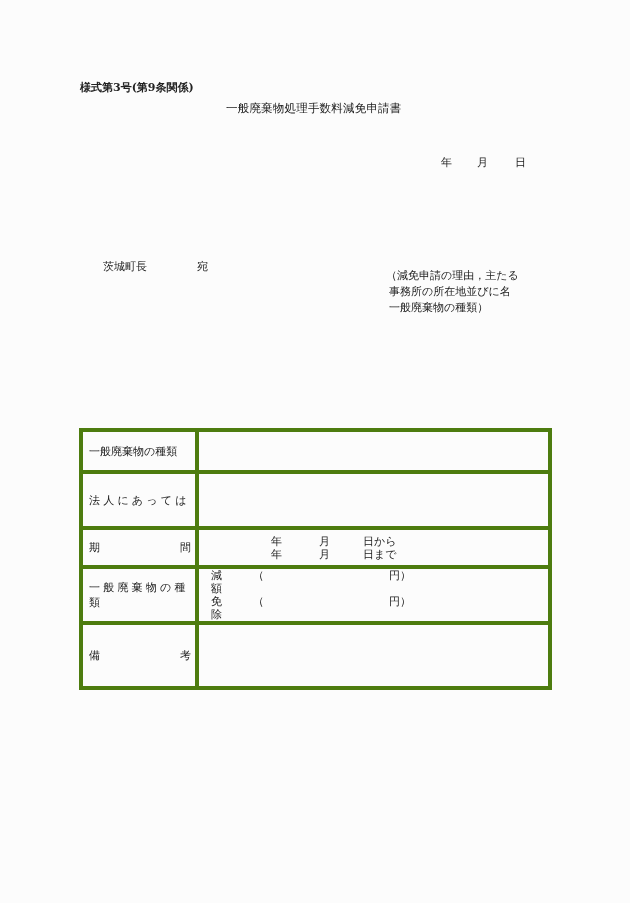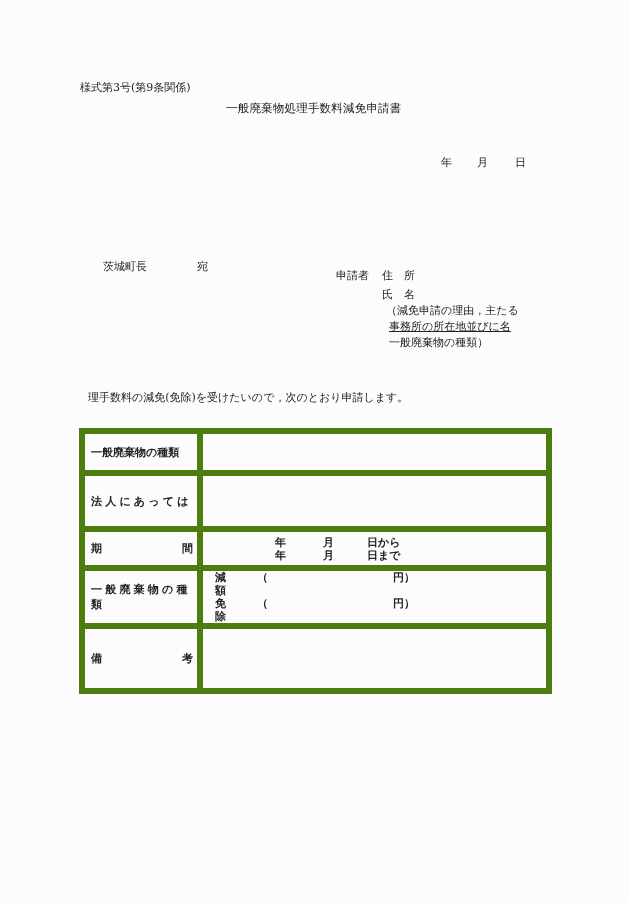--- a/index.html
+++ b/index.html
@@ -2,21 +2,21 @@
 <html><head>
 <meta charset="utf-8">
 <style>
   html, body { margin:0; padding:0; }
   body {
     width:630px; height:903px; background:#fcfcfc; position:relative; overflow:hidden;
     font-family: "DejaVu Serif", "Liberation Serif", serif;
     color:#222; font-size:11px;
   }
   .abs { position:absolute; white-space:nowrap; line-height:1; }
-  .form-number { left:80px; top:82px; font-size:11px; }
+  .form-number { left:80px; top:82px; font-size:11px;font-weight:bold; }
   .doc-title { left:226px; top:103px; font-size:11.5px; letter-spacing:0.2px; }
   .date-line { left:441px; top:157px; font-size:11px; }
   .date-line span { display:inline-block; }
   .date-year { width:36px; }
   .date-month { width:38px; }
 
   .addressee { left:103px; top:213px; font-size:11px;margin-top:48px; }
   .addressee .suffix { margin-left:50px; }
 
   .applicant { left:336px; top:268px; font-size:11px; line-height:16px; }
@@ -25,21 +25,21 @@
   .applicant .fld { width:auto; }
   .applicant .note { padding-left:50px; line-height:16px; }
 
   .body-text { left:80px; top:388px; font-size:11px; line-height:19px; white-space:normal; width:470px; }
   .body-text .indent { padding-left:22px; }
 
   table.form-table {
     position:absolute; left:79px; top:428px; width:473px;
     border-collapse:collapse; font-size:11px;
   }
-  table.form-table td { border:6px solid #4d7c0f; padding:0; vertical-align:middle;font-weight:bold; }
+  table.form-table td { border:4px solid #4d7c0f; padding:0; vertical-align:middle; }
   td.label { width:102px; padding-left:6px !important; padding-right:4px !important; }
   .spread { display:flex; justify-content:space-between; }
   .sp-wide { letter-spacing:3.2px; }
   .period-lines, .amount-lines { padding-left:14px; line-height:13px; }
   .period-lines div, .amount-lines div { display:flex; }
   .p-year { margin-left:58px; width:48px; }
   .p-month { width:44px; }
   .a-lbl { width:36px; letter-spacing:0px; }
   .a-lbl span { display:inline-block; width:20px; }
   .a-open { width:136px; }
@@ -52,37 +52,28 @@
 
 <div class="abs date-line">
   <span class="date-year">年</span><span class="date-month">月</span><span>日</span>
 </div>
 
 <div class="abs addressee">
   <span>茨城町長</span><span class="suffix">宛</span>
 </div>
 
 <div class="abs applicant">
-  <div class="row">
-    <span class="lbl">申請者</span>
-    <span class="fld">住　所</span>
-  </div>
-  <div class="row" style="margin-top:3px;">
-    <span class="lbl"></span>
-    <span class="fld">氏　名</span>
-  </div>
   <div class="note">
     <div>（減免申請の理由，主たる</div>
-    <div style="padding-left:3px;text-decoration:underline;">事務所の所在地並びに名</div>
+    <div style="padding-left:3px;">事務所の所在地並びに名</div>
     <div style="padding-left:3px;">一般廃棄物の種類）</div>
   </div>
 </div>
 
 <div class="abs body-text">
-  <div style="padding-left:8px;">理手数料の減免(免除)を受けたいので，次のとおり申請します。</div>
 </div>
 
 <table class="form-table">
   <tbody>
       <tr style="height:42px;">
     <td class="label">一般廃棄物の種類</td>
     <td></td>
   </tr>
   <tr style="height:56px;">
     <td class="label sp-wide">法人にあっては</td>

